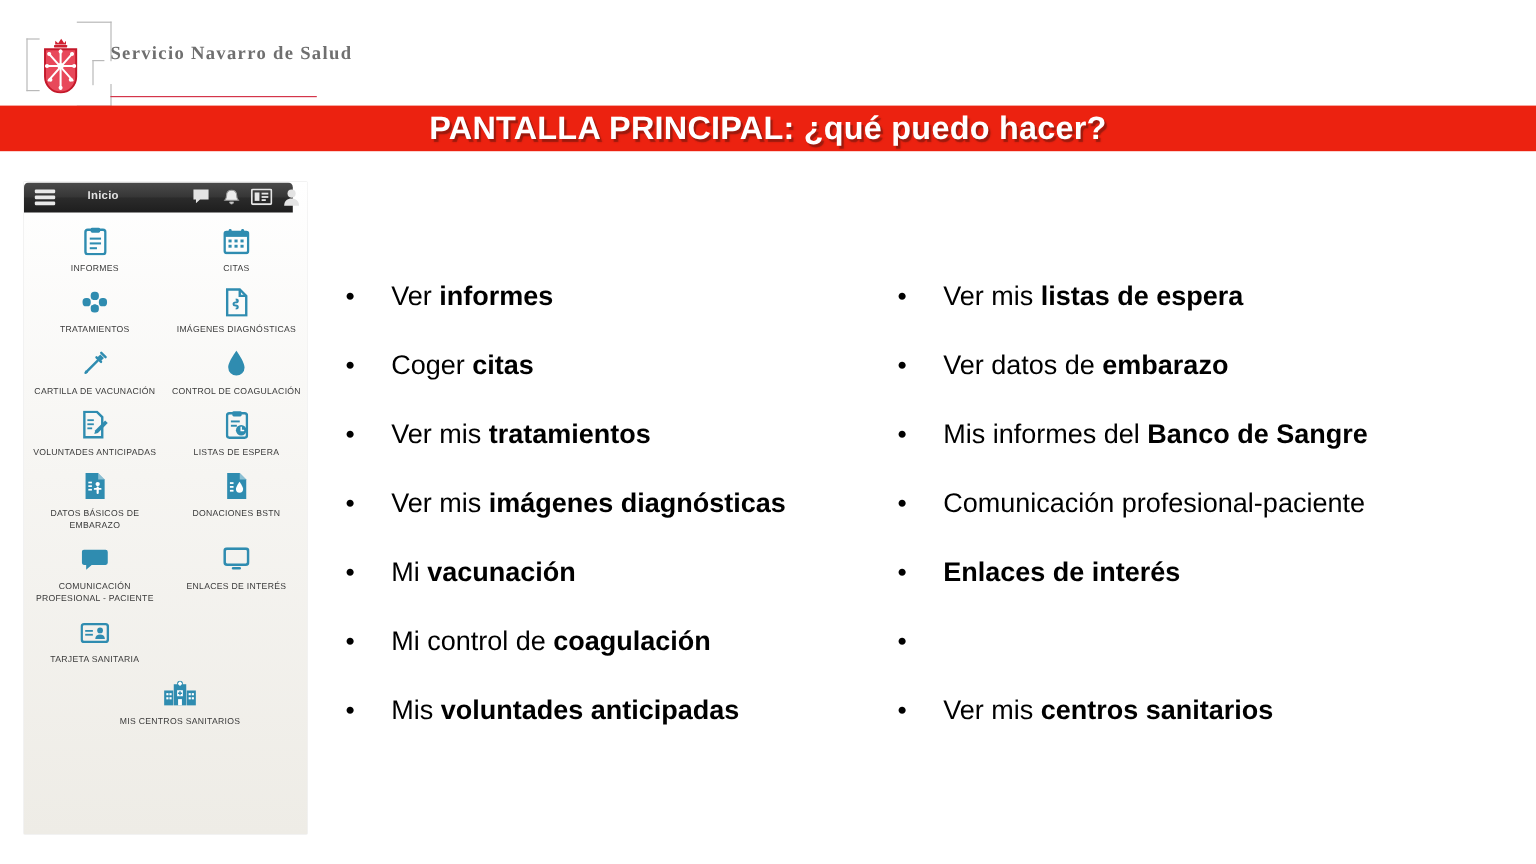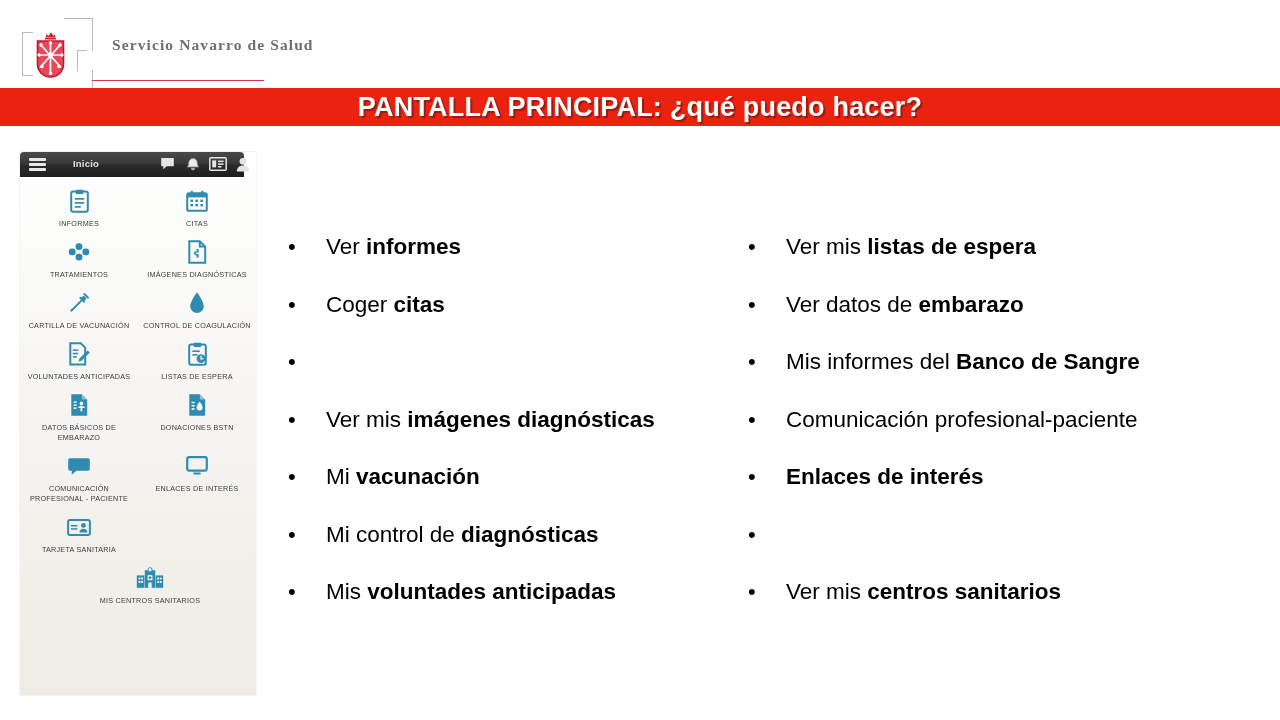--- a/index.html
+++ b/index.html
@@ -82,21 +82,20 @@
     width: 200px;
   }
   .logo-line1 {
     font-family: "Liberation Serif", serif;
     font-size: 15.5px;
     font-weight: bold;
     letter-spacing: 1.1px;
     color: #6f6f6f;
     white-space: nowrap;
     line-height: 18px;
-    padding-left: 20px;
   }
   .logo-line2 {
     font-family: "Liberation Serif", serif;
     font-size: 15px;
     letter-spacing: 0.3px;
     color: #8a8a8a;
     white-space: nowrap;
     line-height: 19px;
     margin-top: 44px;
   }
@@ -582,32 +581,33 @@
   <div class="bullet-item">
     <div class="bullet-dot">•</div>
     <div class="bullet-text"><span>Ver </span><b>informes</b></div>
   </div>
   <div class="bullet-item">
     <div class="bullet-dot">•</div>
     <div class="bullet-text"><span>Coger </span><b>citas</b></div>
   </div>
   <div class="bullet-item">
     <div class="bullet-dot">•</div>
+    <div class="bullet-text"><span>Ver mis </span><b>tratamientos</b></div>
   </div>
   <div class="bullet-item">
     <div class="bullet-dot">•</div>
     <div class="bullet-text"><span>Ver mis </span><b>imágenes diagnósticas</b></div>
   </div>
   <div class="bullet-item">
     <div class="bullet-dot">•</div>
     <div class="bullet-text"><span>Mi </span><b>vacunación</b></div>
   </div>
   <div class="bullet-item">
     <div class="bullet-dot">•</div>
-    <div class="bullet-text"><span>Mi control de </span><b>diagnósticas</b></div>
+    <div class="bullet-text"><span>Mi control de </span><b>coagulación</b></div>
   </div>
   <div class="bullet-item">
     <div class="bullet-dot">•</div>
     <div class="bullet-text"><span>Mis </span><b>voluntades anticipadas</b></div>
   </div>
 </div>
 
 <div id="bullets-right" class="bullet-col">
   <div class="bullet-item">
     <div class="bullet-dot">•</div>

